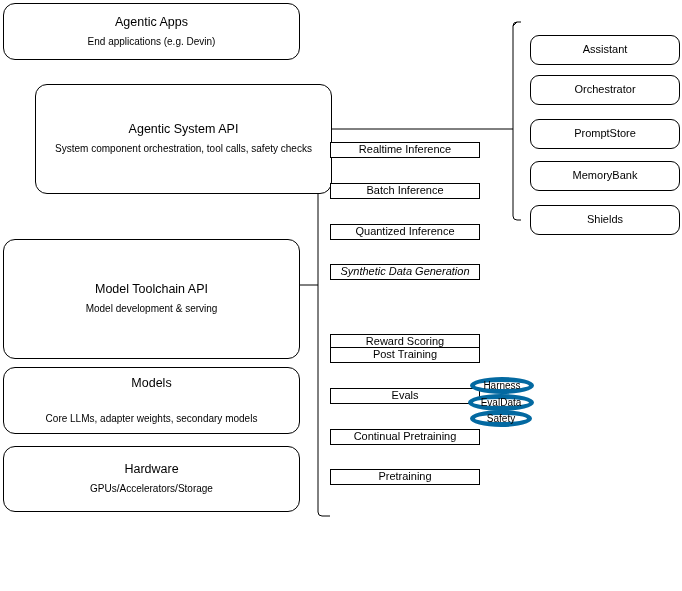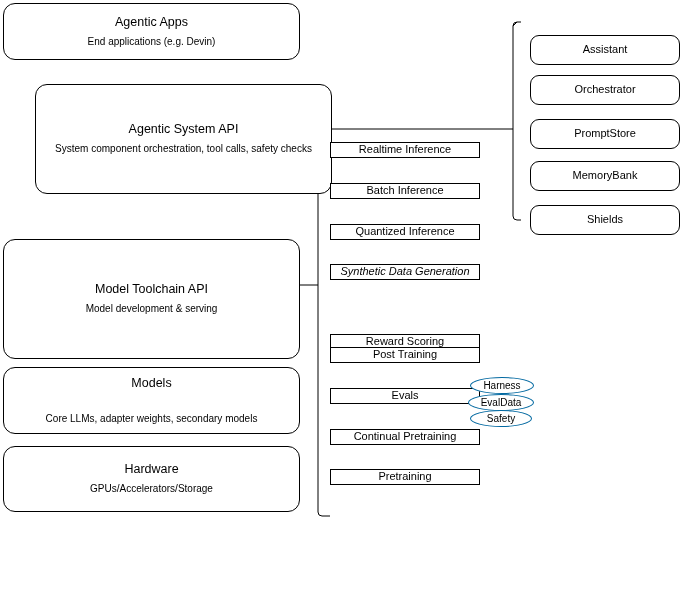--- a/index.html
+++ b/index.html
@@ -62,21 +62,21 @@
     border-radius: 9px;
     width: 150px;
     height: 30px;
     left: 530px;
     font-size: 11px;
   }
   
   .badge {
     position: absolute;
     box-sizing: border-box;
-    border: 1px solid #0369a1;
+    border: 5px solid #0369a1;
     background: #ffffff;
     border-radius: 50% / 50%;
     height: 17px;
     display: flex;
     align-items: center;
     justify-content: center;
     font-size: 10px;
     white-space: nowrap;
   }
   svg.connectors {

